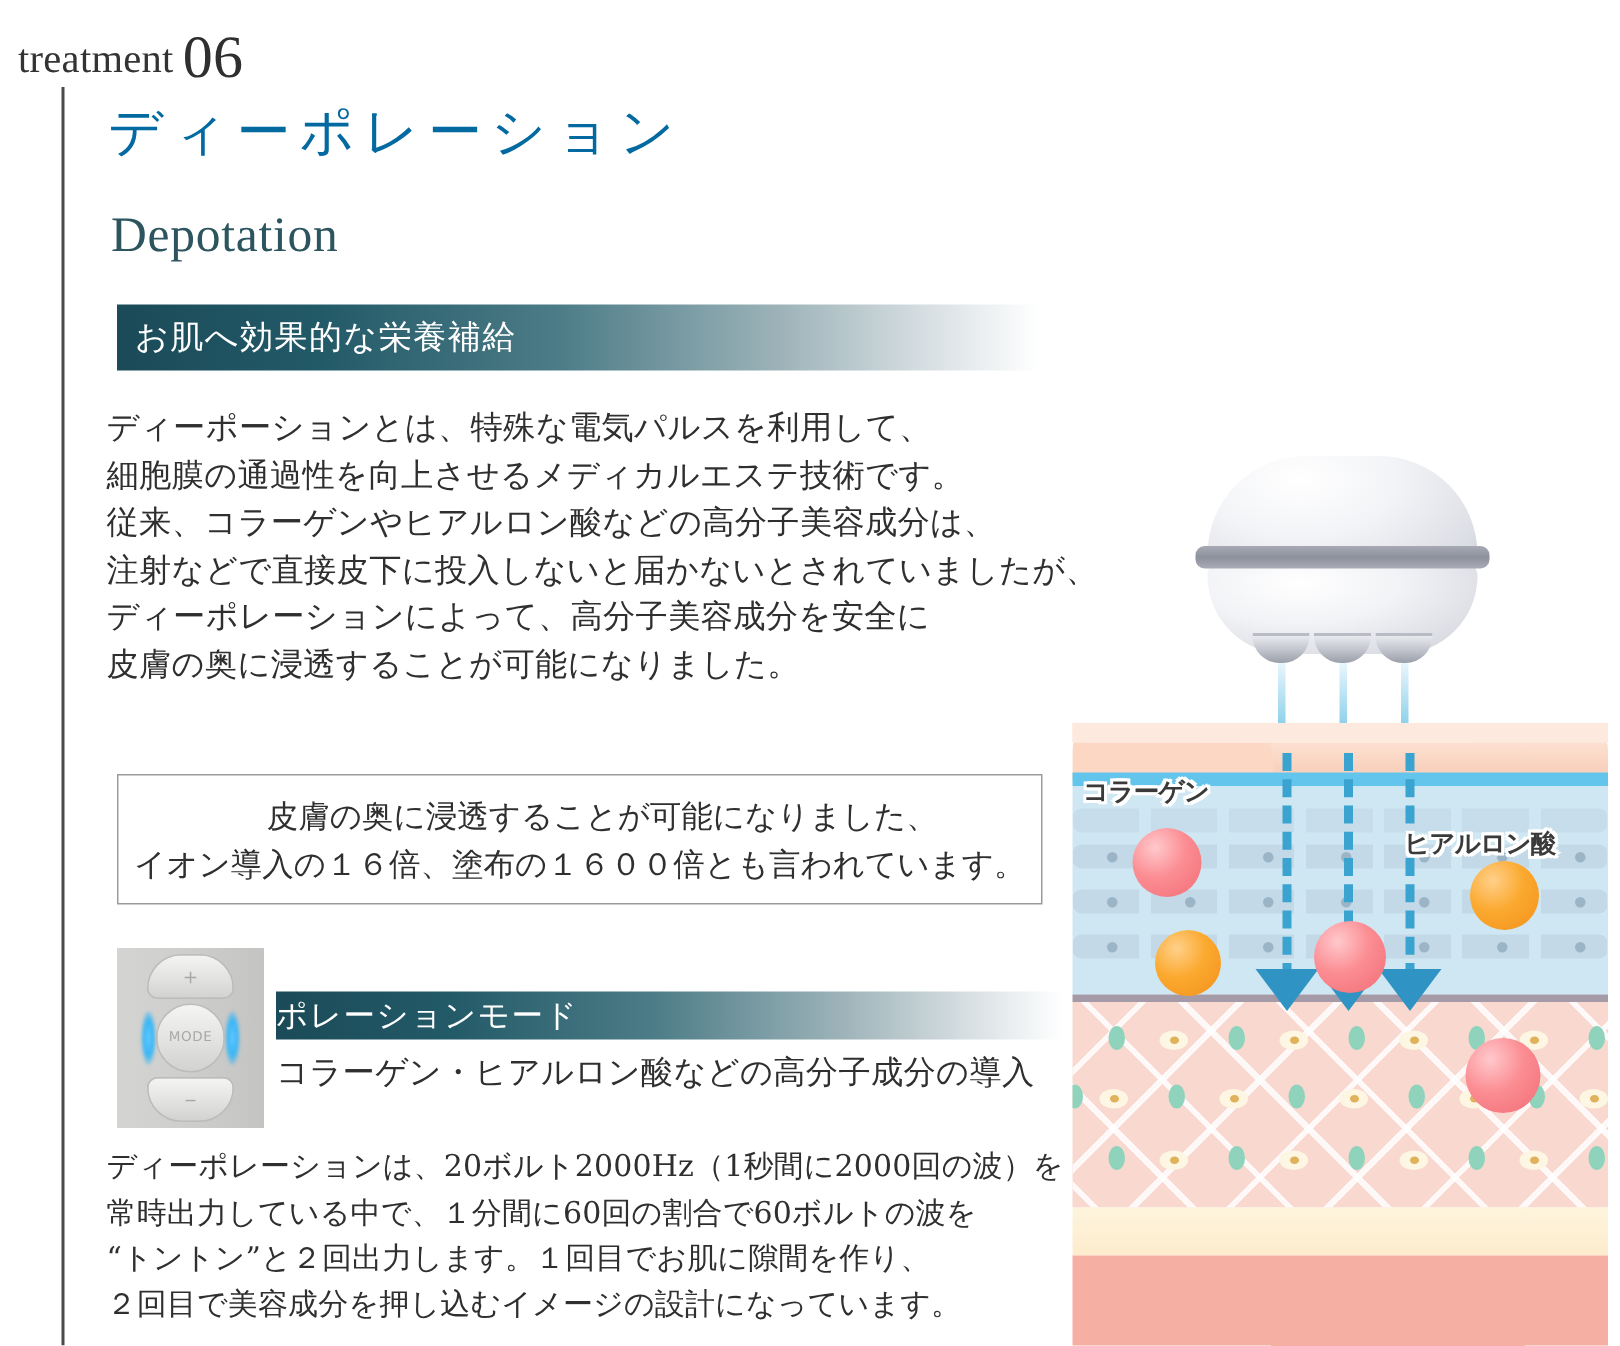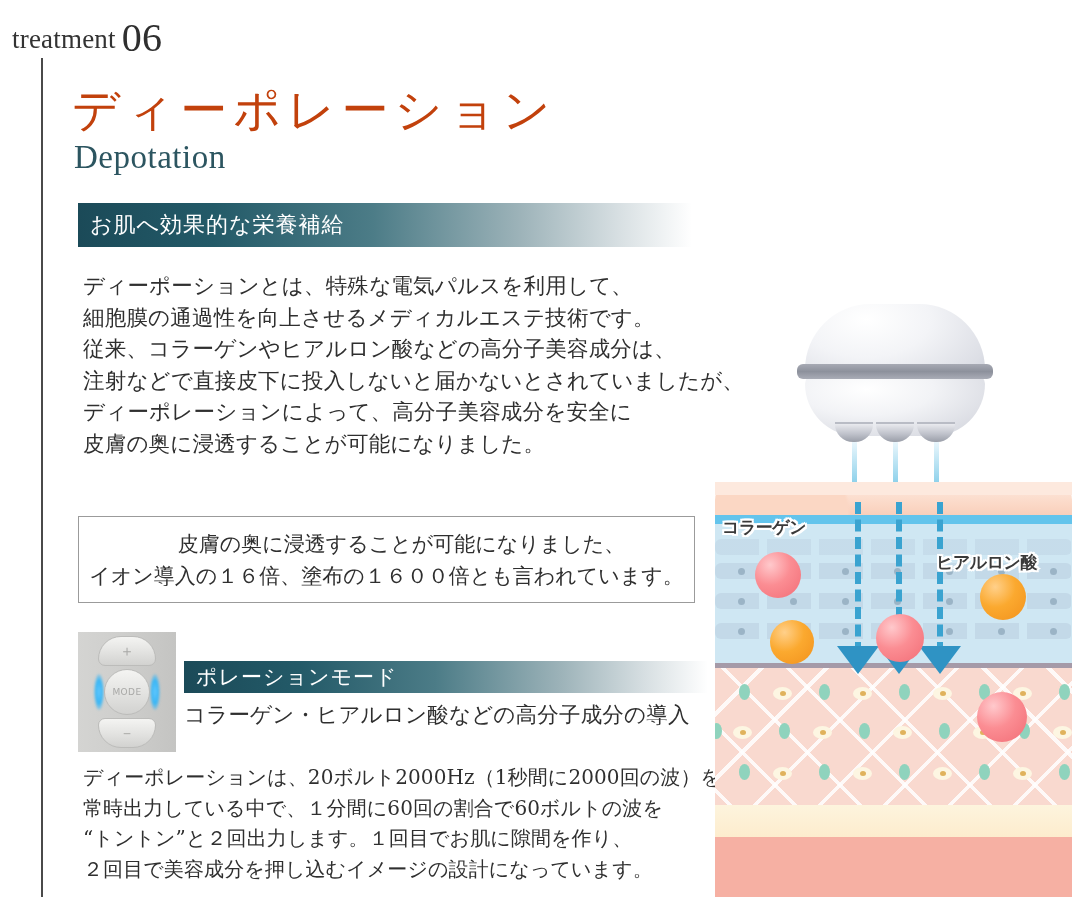--- a/index.html
+++ b/index.html
@@ -42,25 +42,25 @@
     top: 58px;
     width: 2px;
     height: 839px;
     background: #4a4a4a;
   }
 
   
   #title-ja {
     position: absolute;
     left: 72px;
-    top: 79px;
+    top: 64px;
     font-family: "Liberation Serif", "DejaVu Serif", serif;
-    font-size: 47px;
+    font-size: 36px;
     letter-spacing: 6px;
-    color: #c2410c;
+    color: #0369a1;
     white-space: nowrap;
   }
   #title-en {
     position: absolute;
     left: 74px;
     top: 139px;
     font-family: "Liberation Serif", "DejaVu Serif", serif;
     font-size: 33px;
     color: #2c5560;
     letter-spacing: 0.5px;
@@ -92,34 +92,33 @@
   #banner-main .banner-text {
     font-size: 22px;
     letter-spacing: 1px;
   }
 
   #banner-mode {
     left: 184px;
     top: 661px;
     width: 524px;
     height: 32px;
-    padding-left: 12px;
+    padding-left: 0;
   }
   #banner-mode .banner-text {
     font-size: 21px;
     letter-spacing: 1px;
   }
 
   
   .body-para {
     position: absolute;
     font-family: "DejaVu Serif", "Liberation Serif", serif;
     color: #2f2f2f;
     white-space: pre;
-    margin-left: 12px;
   }
   #para-intro {
     left: 71px;
     top: 270px;
     font-size: 21.5px;
     line-height: 31.5px;
     letter-spacing: 0.2px;
   }
   #para-bottom {
     left: 71px;

